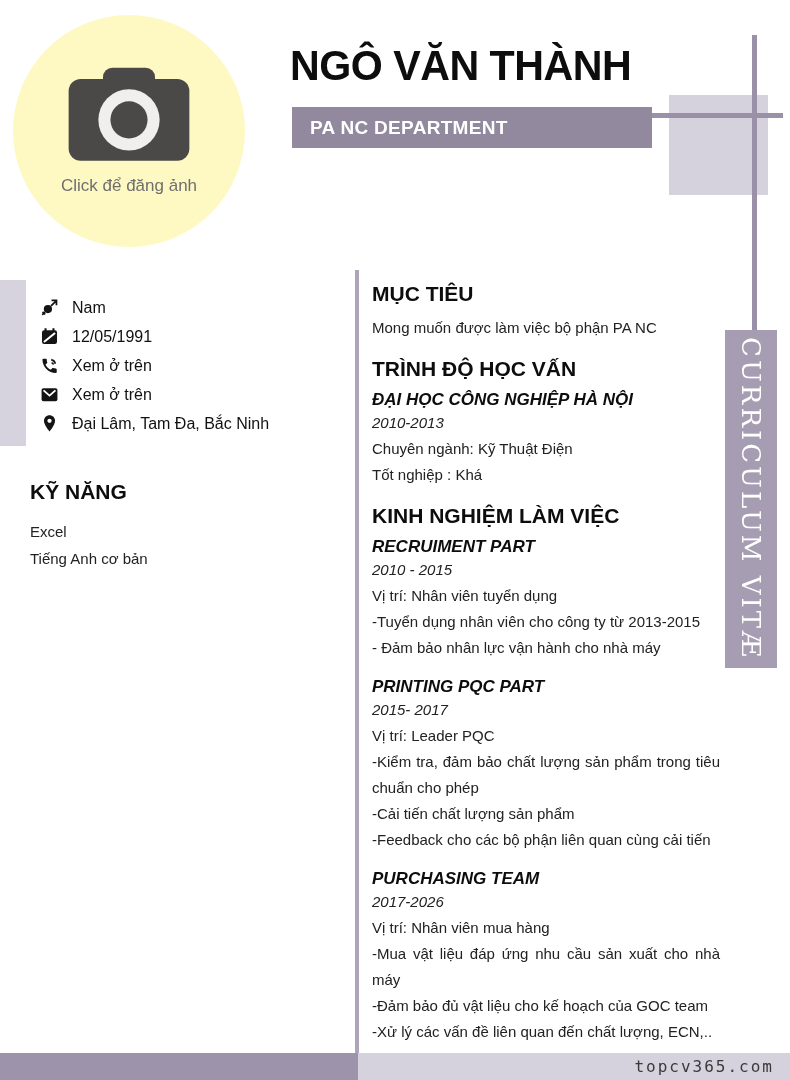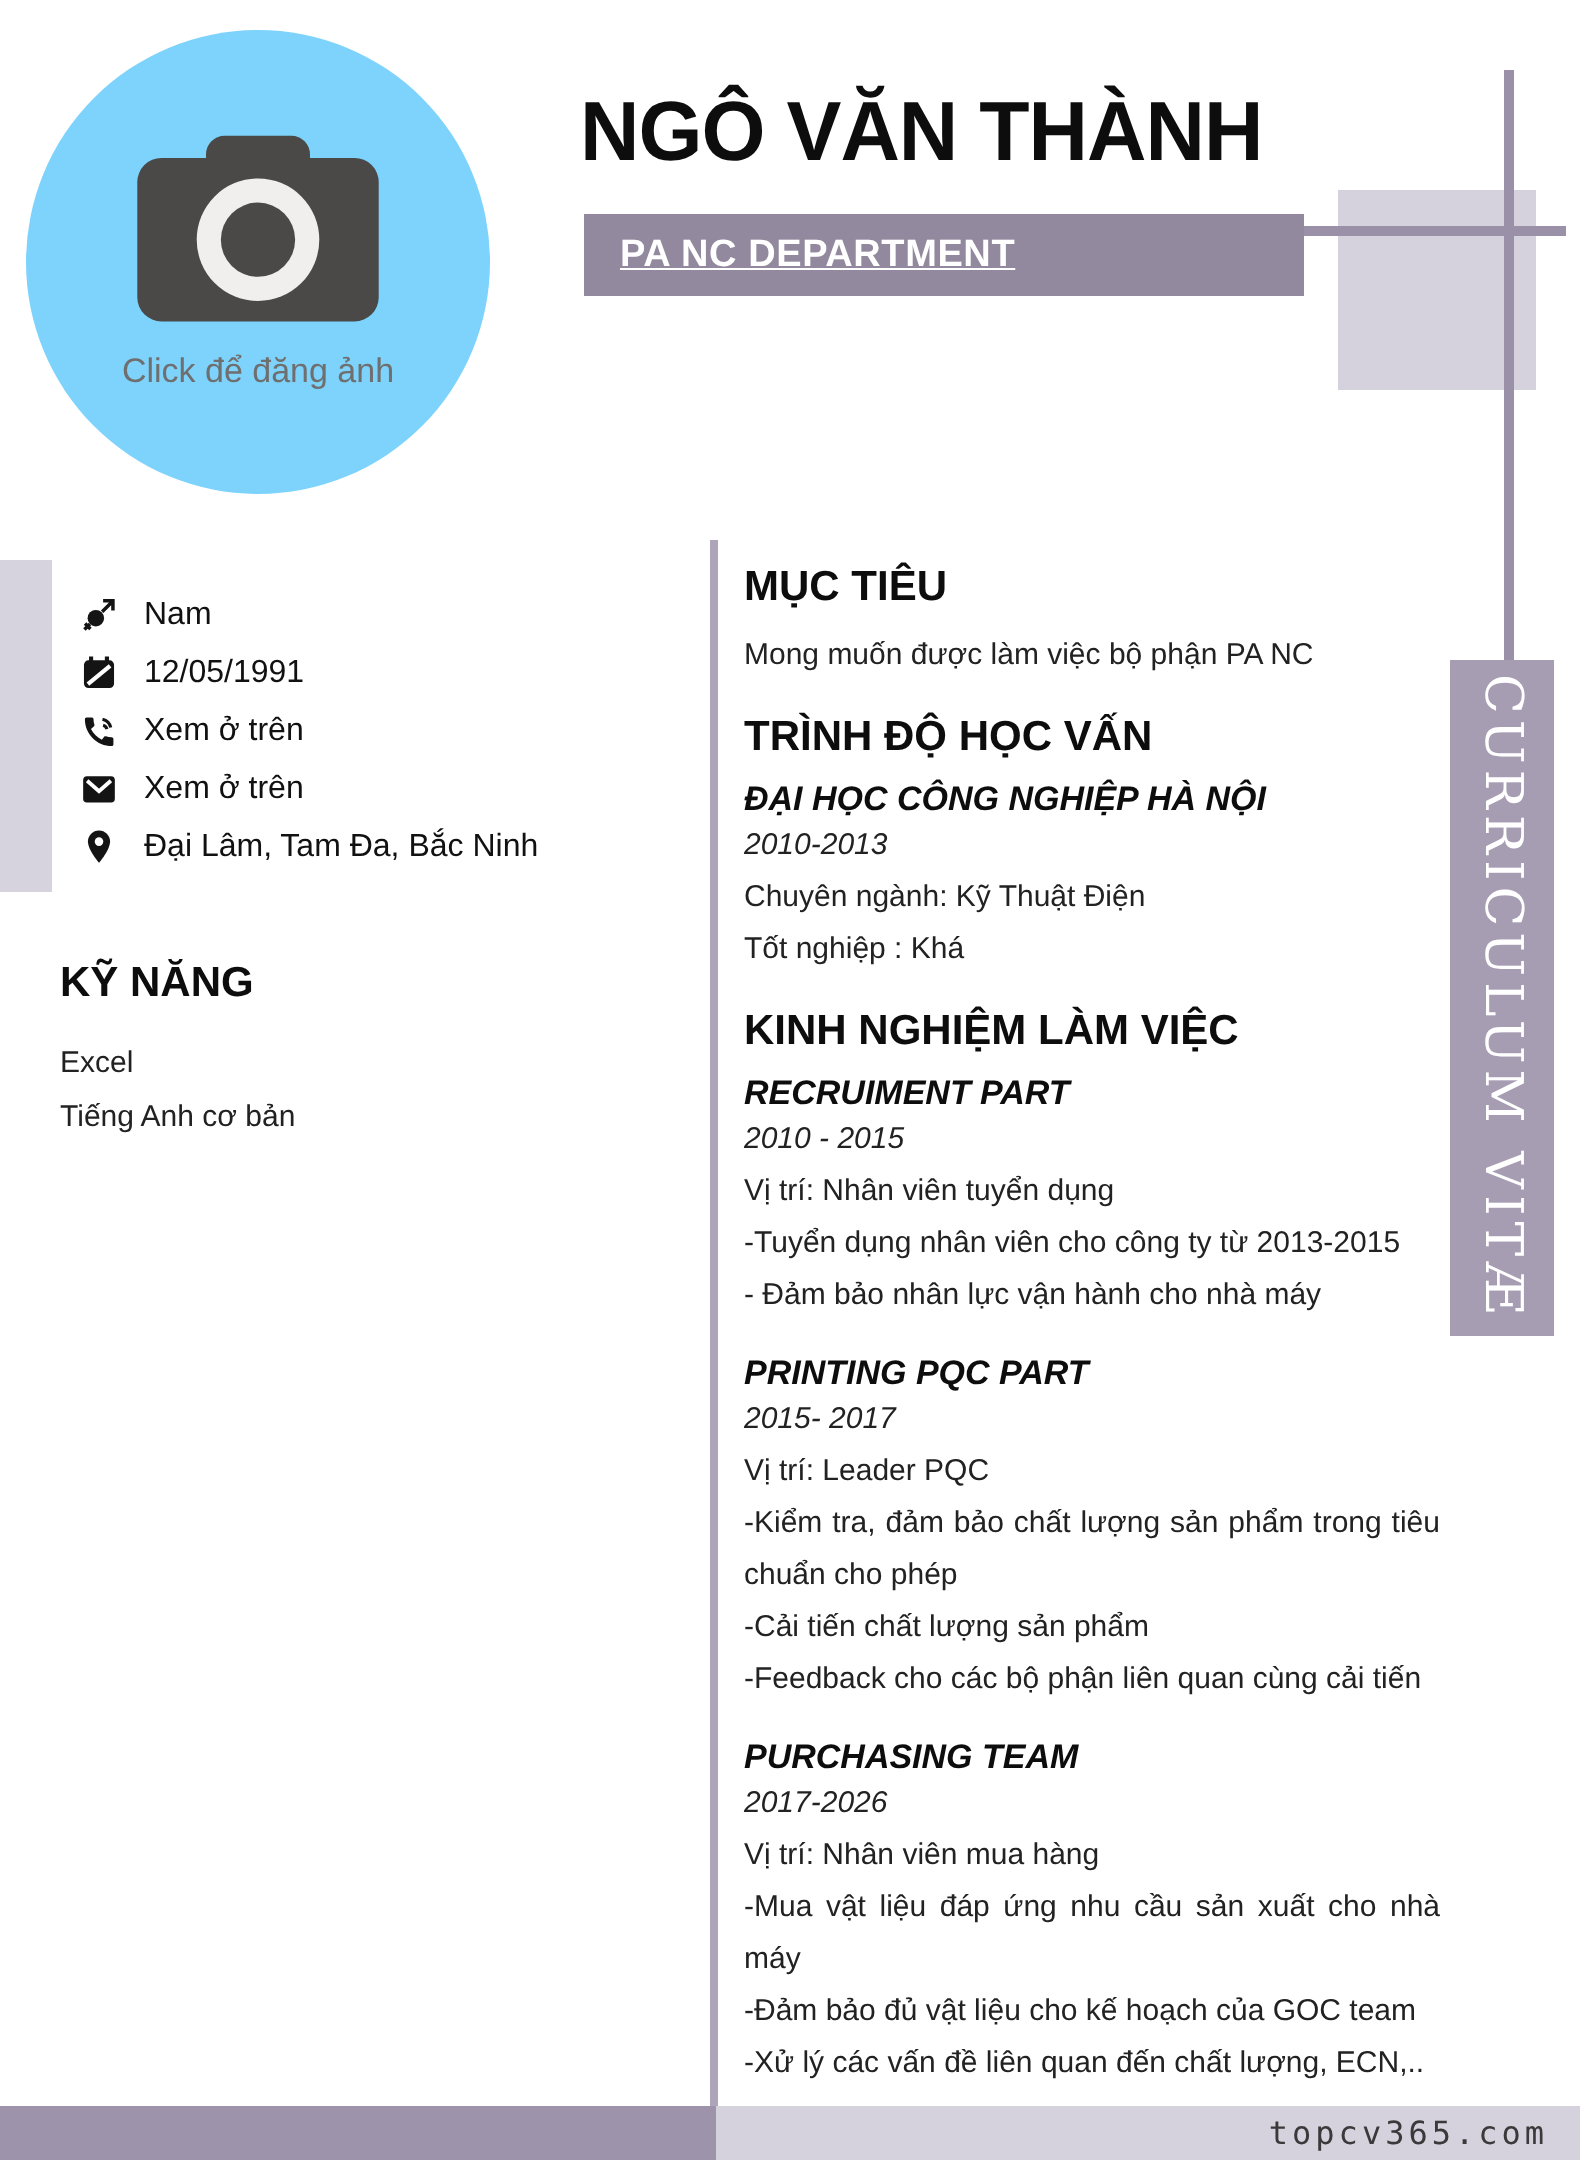--- a/index.html
+++ b/index.html
@@ -3,33 +3,33 @@
 <meta charset="utf-8">
 <style>
   html,body{margin:0;padding:0;background:#fff;}
   .page{
     position:relative;width:790px;height:1080px;overflow:hidden;background:#ffffff;
     font-family:"Liberation Sans",sans-serif;color:#1a1a1a;
   }
   
   .photo-circle{
     position:absolute;left:13px;top:15px;width:232px;height:232px;border-radius:50%;
-    background:#7dd3fc;display:flex;flex-direction:column;align-items:center;justify-content:center;
+    background:#fef9c3;display:flex;flex-direction:column;align-items:center;justify-content:center;
     cursor:pointer;
   }
   .photo-caption{font-size:17px;color:#6f6f6f;margin-top:6px;font-weight:500;}
   .cv-name{
     position:absolute;left:290px;top:42px;font-size:42px;font-weight:700;color:#0d0d0d;
     letter-spacing:-0.5px;white-space:nowrap;transform:scaleX(0.98);transform-origin:left;
   }
   .dept-bar{
     position:absolute;left:292px;top:107px;width:360px;height:41px;background:#93899f;
     display:flex;align-items:center;padding-left:18px;box-sizing:border-box;
   }
-  .dept-bar span{color:#ffffff;font-weight:700;font-size:19px;letter-spacing:0.3px;text-decoration:underline;}
+  .dept-bar span{color:#ffffff;font-weight:700;font-size:19px;letter-spacing:0.3px;}
   
   .deco-square{position:absolute;left:669px;top:95px;width:99px;height:100px;background:#d5d1dd;}
   .deco-vline-top{position:absolute;left:752px;top:35px;width:5px;height:295px;background:#9a90a8;}
   .deco-hline{position:absolute;left:652px;top:113px;width:131px;height:5px;background:#9a90a8;}
   .deco-left-bar{position:absolute;left:0;top:280px;width:26px;height:166px;background:#d6d2de;}
   .deco-mid-line{position:absolute;left:355px;top:270px;width:4px;height:783px;background:#aea5ba;}
   
   .cv-banner{
     position:absolute;left:725px;top:330px;width:52px;height:338px;background:#a79db3;
     display:flex;align-items:center;justify-content:center;

